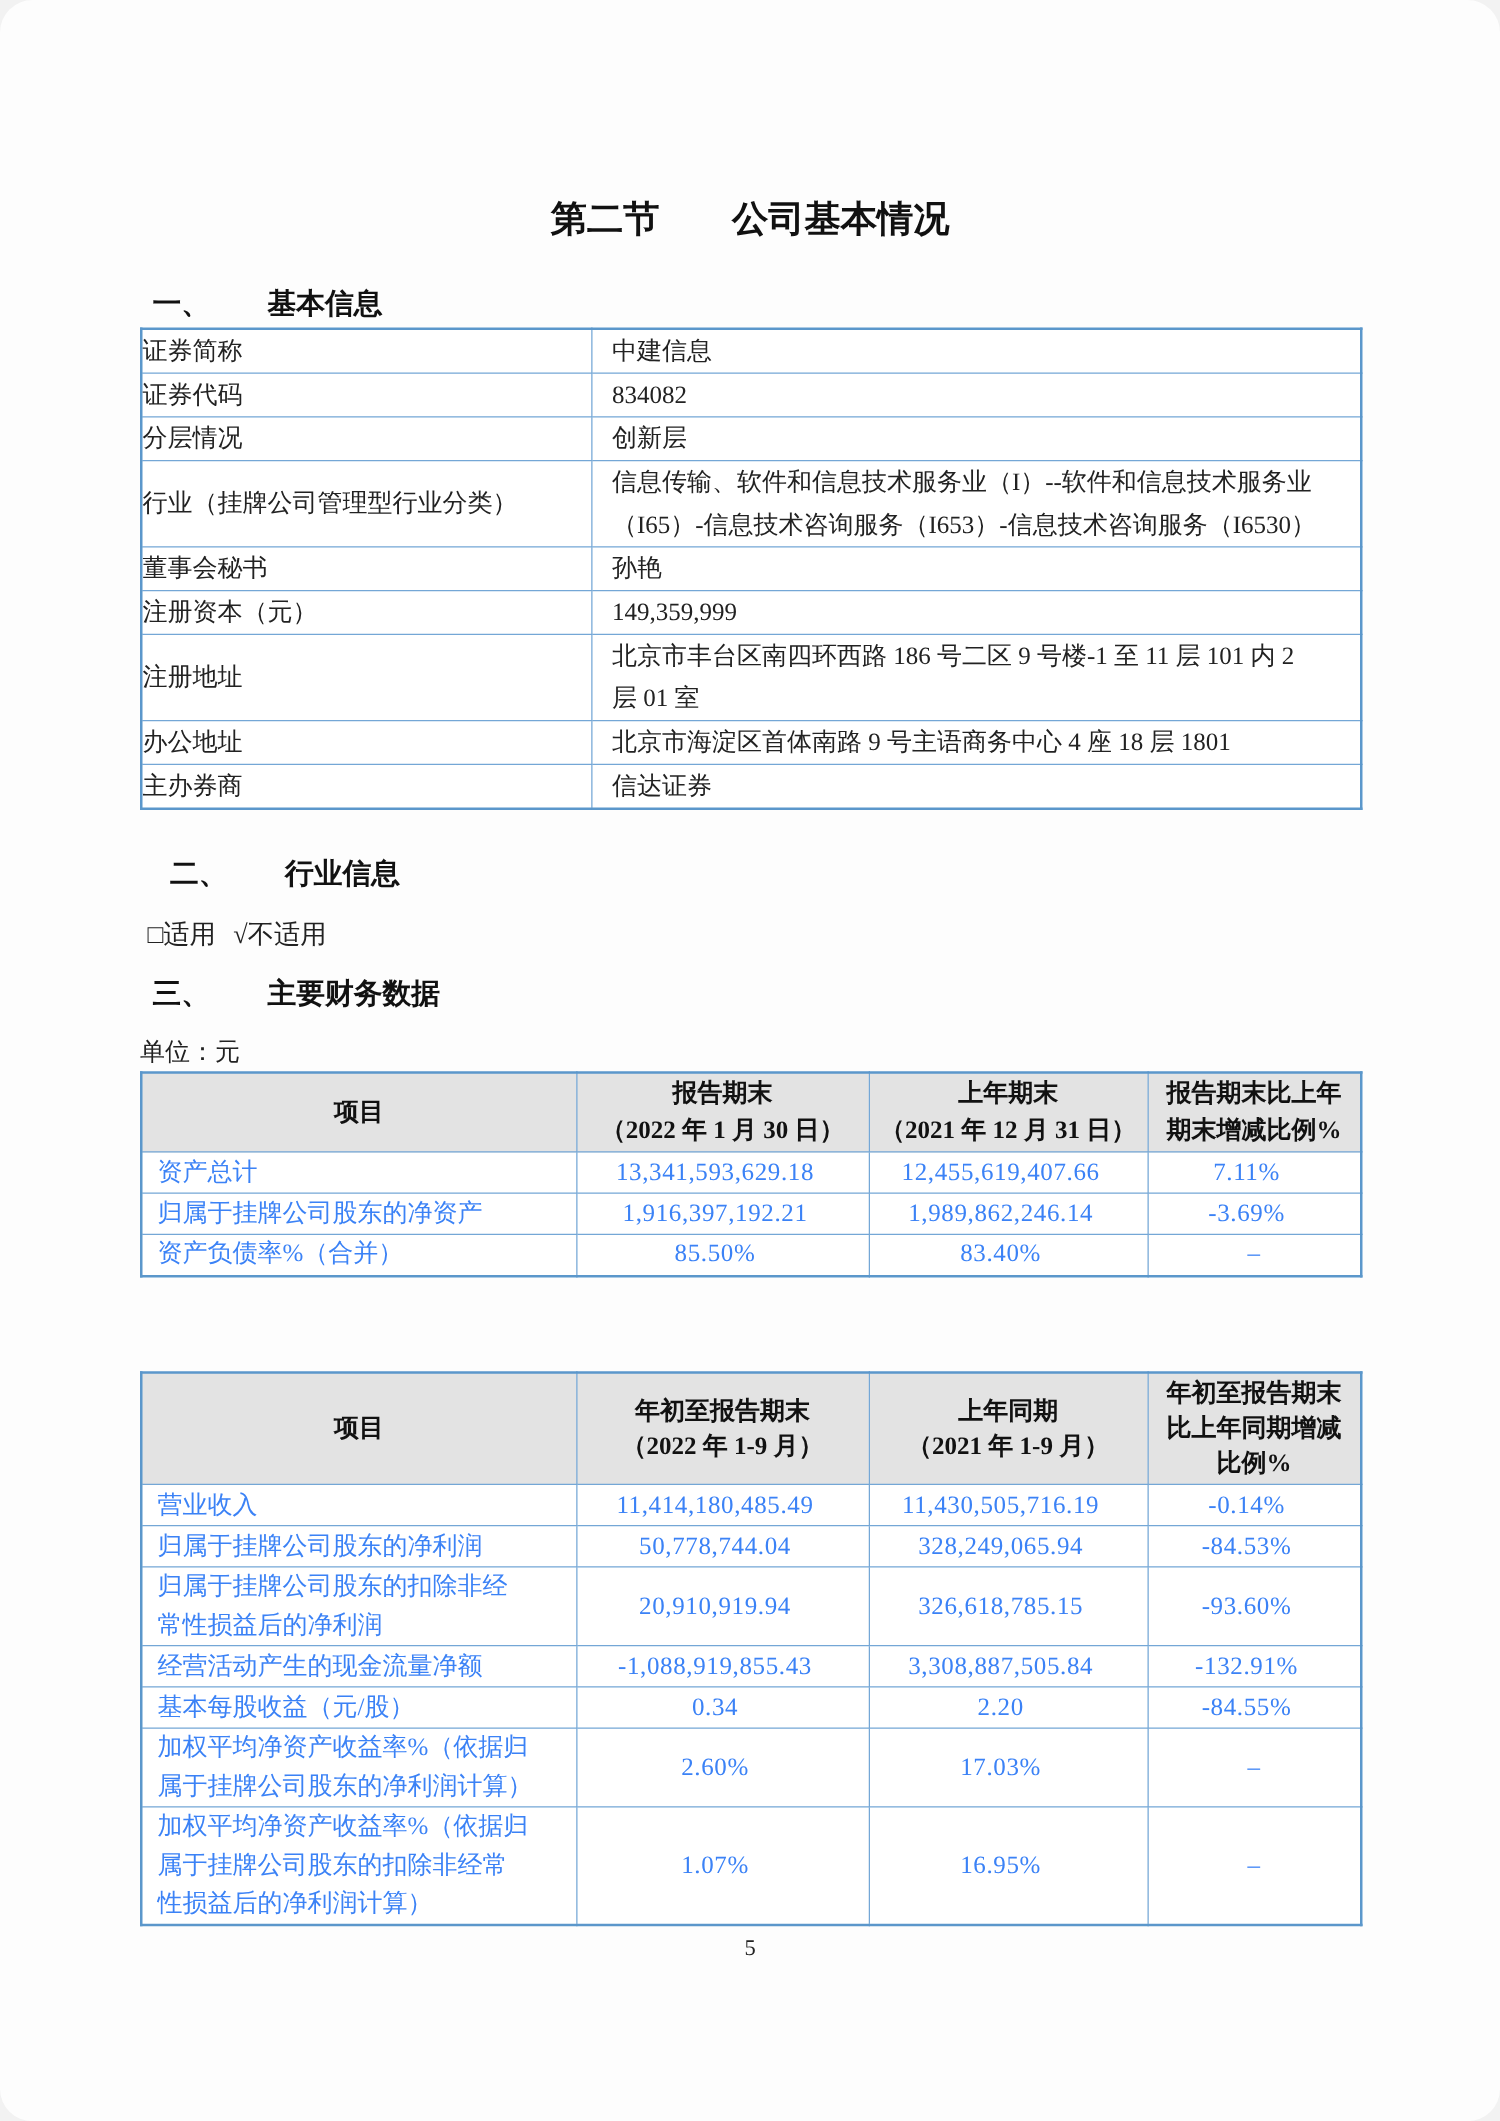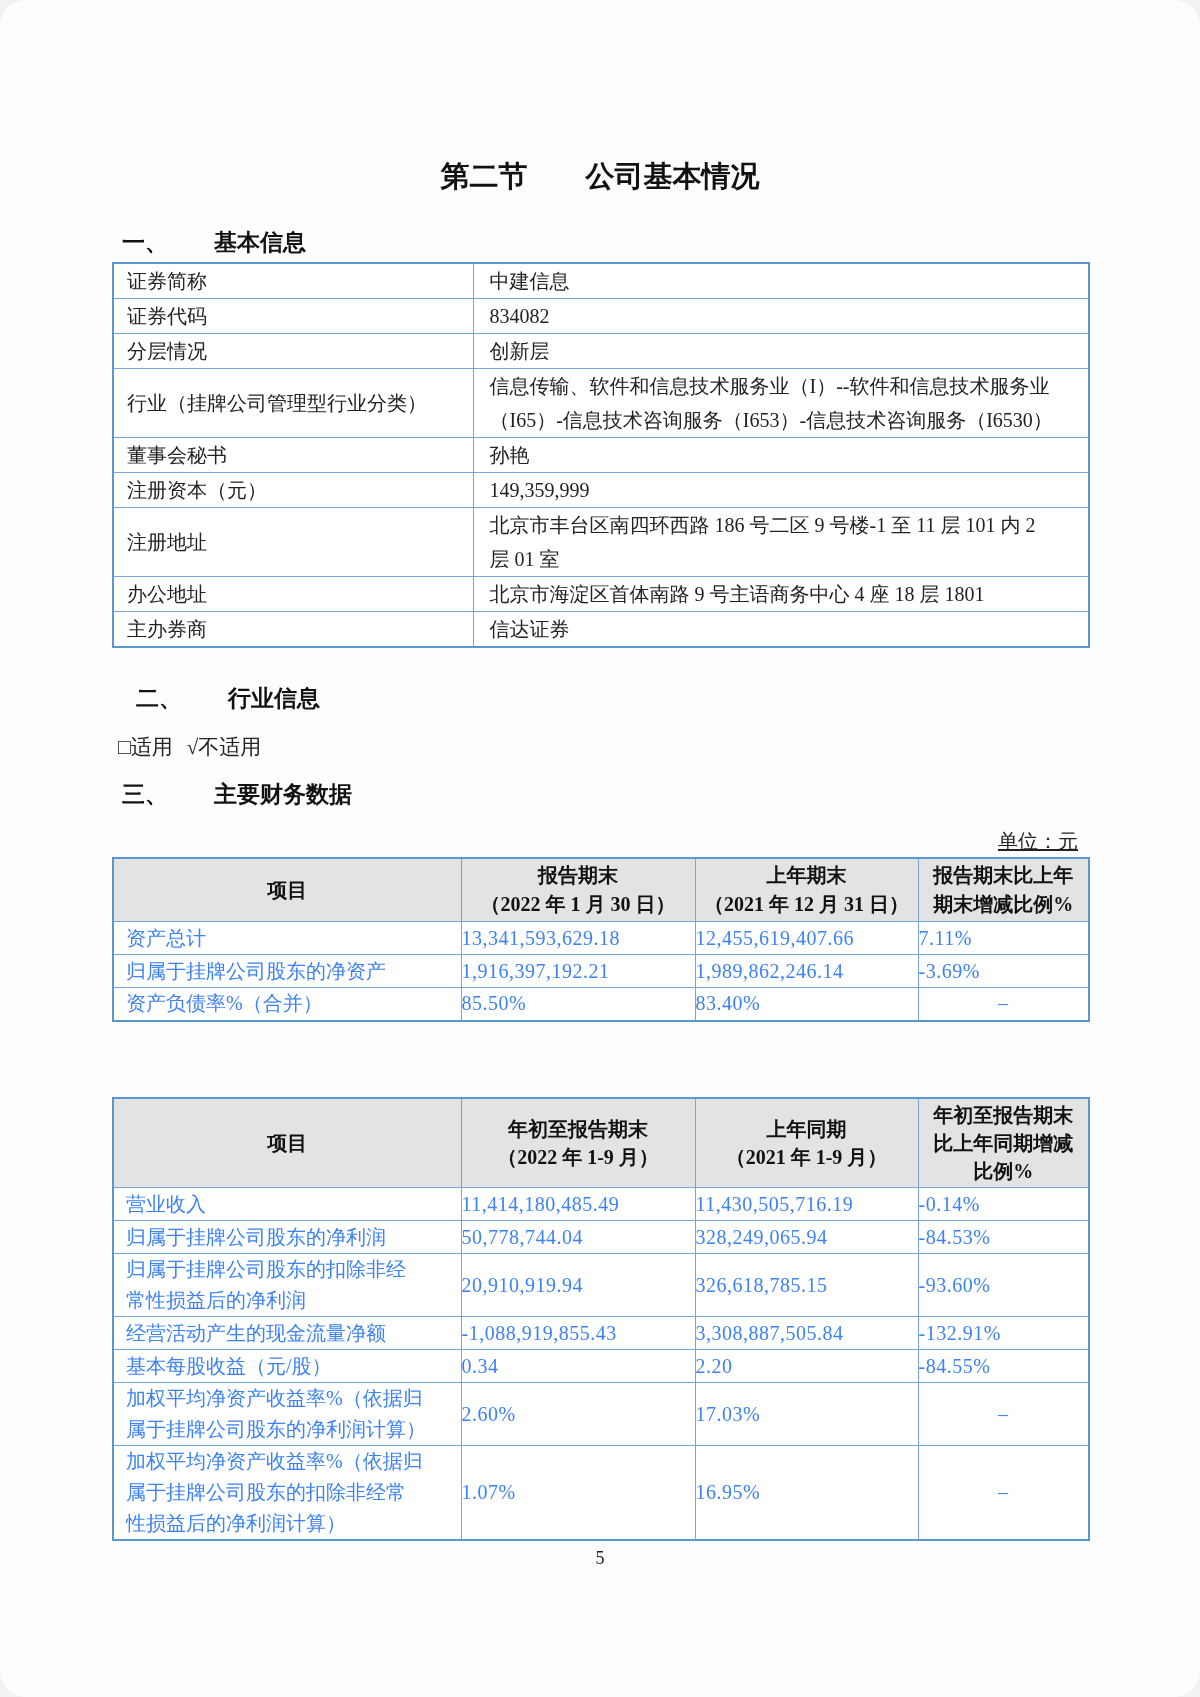--- a/index.html
+++ b/index.html
@@ -23,44 +23,44 @@
   .sec1 { top:226px; }
   .sec2 { top:682px;margin-left:14px; }
   .sec3 { top:778px; }
   .applicability {
     position:absolute; top:733px; left:118px;
     font-size:21px; line-height:28px; color:#222;
   }
   .applicability .opt { margin-right:14px; }
   .unit-note {
     position:absolute; top:828px; left:112px; width:966px;
-    text-align:right; font-size:20px; color:#222;text-decoration:underline;
+    text-align:left; font-size:20px; color:#222;
   }
   table {
     position:absolute; left:112px; border-collapse:collapse; table-layout:fixed;
     width:976px; background:#fff;
   }
   td, th { border:1px solid #74a7d6; vertical-align:middle; font-size:20px; }
   .basic-table { top:262px; border:2px solid #5b97cb; }
   .basic-table td { height:34px; line-height:34px; color:#222; }
-  .basic-table .lbl { padding-left:13px; }
+  .basic-table .lbl { }
   .basic-table .val { padding-left:16px; padding-right:10px; white-space:pre-line; }
   .fin-table { border:2px solid #5b97cb; }
   .t1 { top:857px; }
   .t2 { top:1097px; }
   .fin-table th {
     background:#e3e3e3; font-weight:bold; text-align:center;
     white-space:pre-line; color:#111; padding:2px 4px;
   }
   .t1 th { height:62px; line-height:29px; }
   .t2 th { height:85px; line-height:28px; }
   .fin-table td { height:33px; line-height:31px; color:#3b82f6; }
   .fin-table td.lbl { text-align:left; padding-left:12px; white-space:pre-line; }
   .fin-table td.num {
-    text-align:left; padding-right:12px;
+    text-align:center; padding-right:12px;
     font-family:"Liberation Serif","DejaVu Serif",serif; letter-spacing:0.5px;
   }
   .fin-table td.dash { text-align:center; padding-right:0; }
   .page-num {
     position:absolute; top:1548px; left:0; width:1200px;
     text-align:center; font-size:18px; color:#222;
   }
 </style>
 </head>
 <body>

